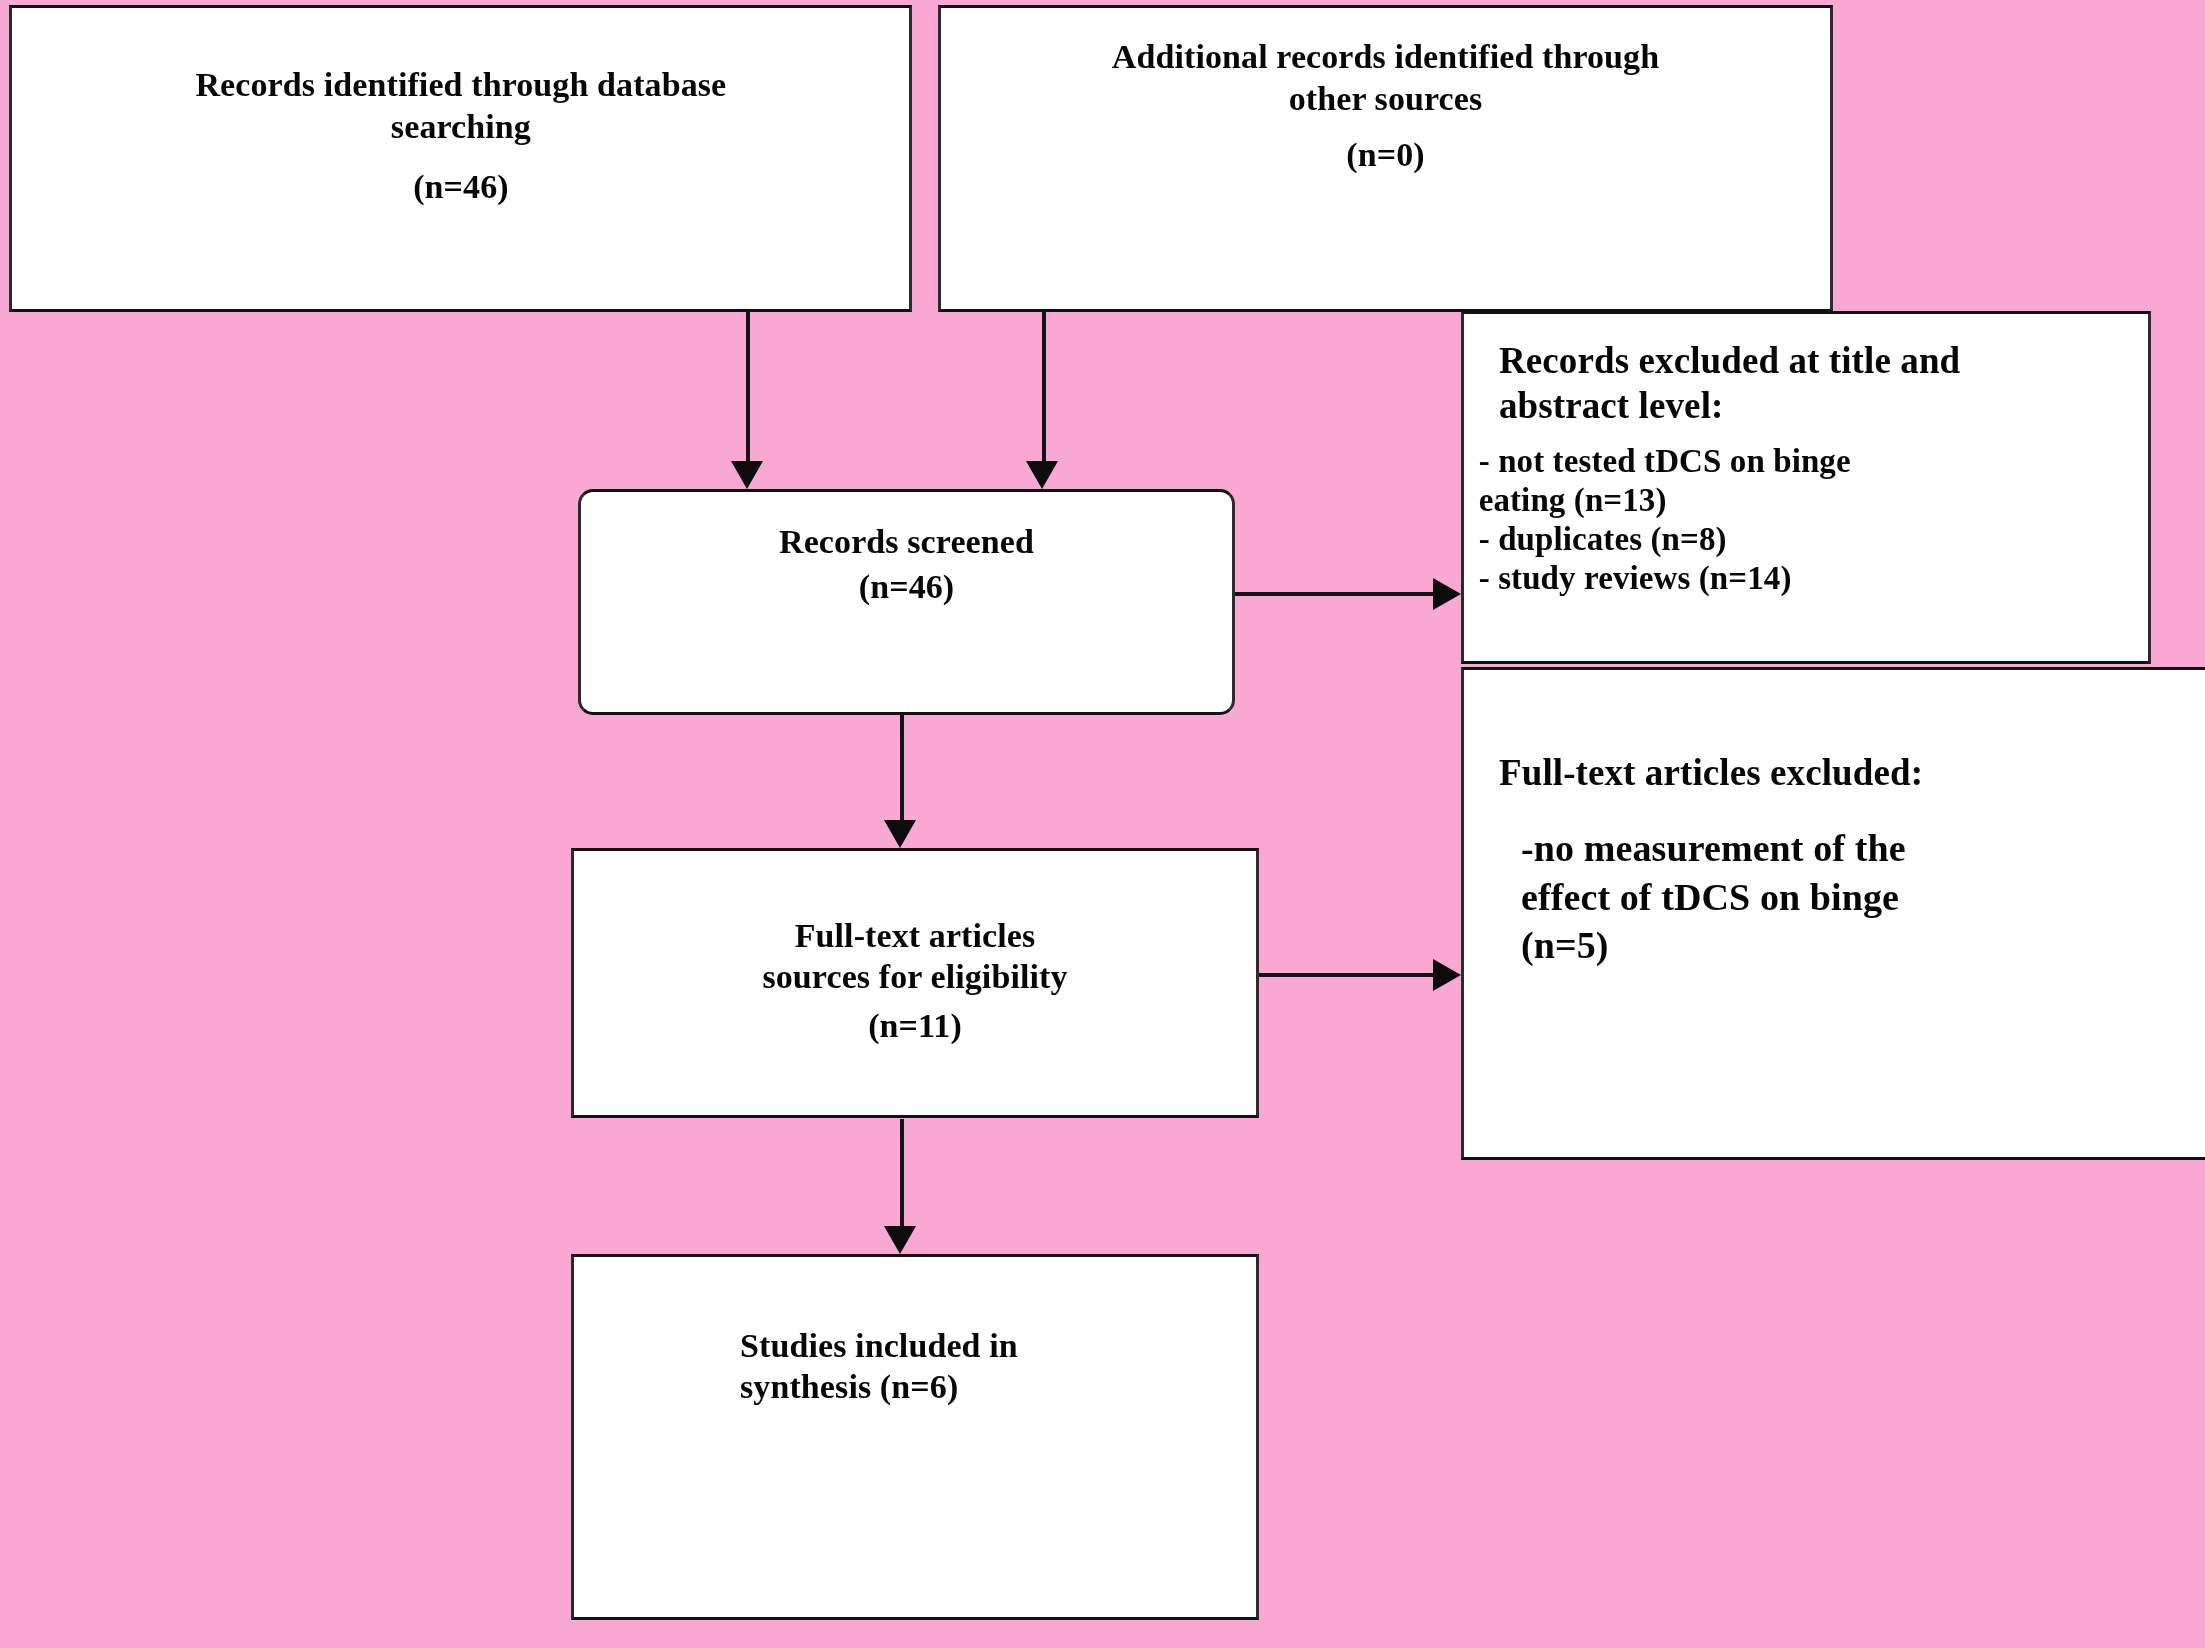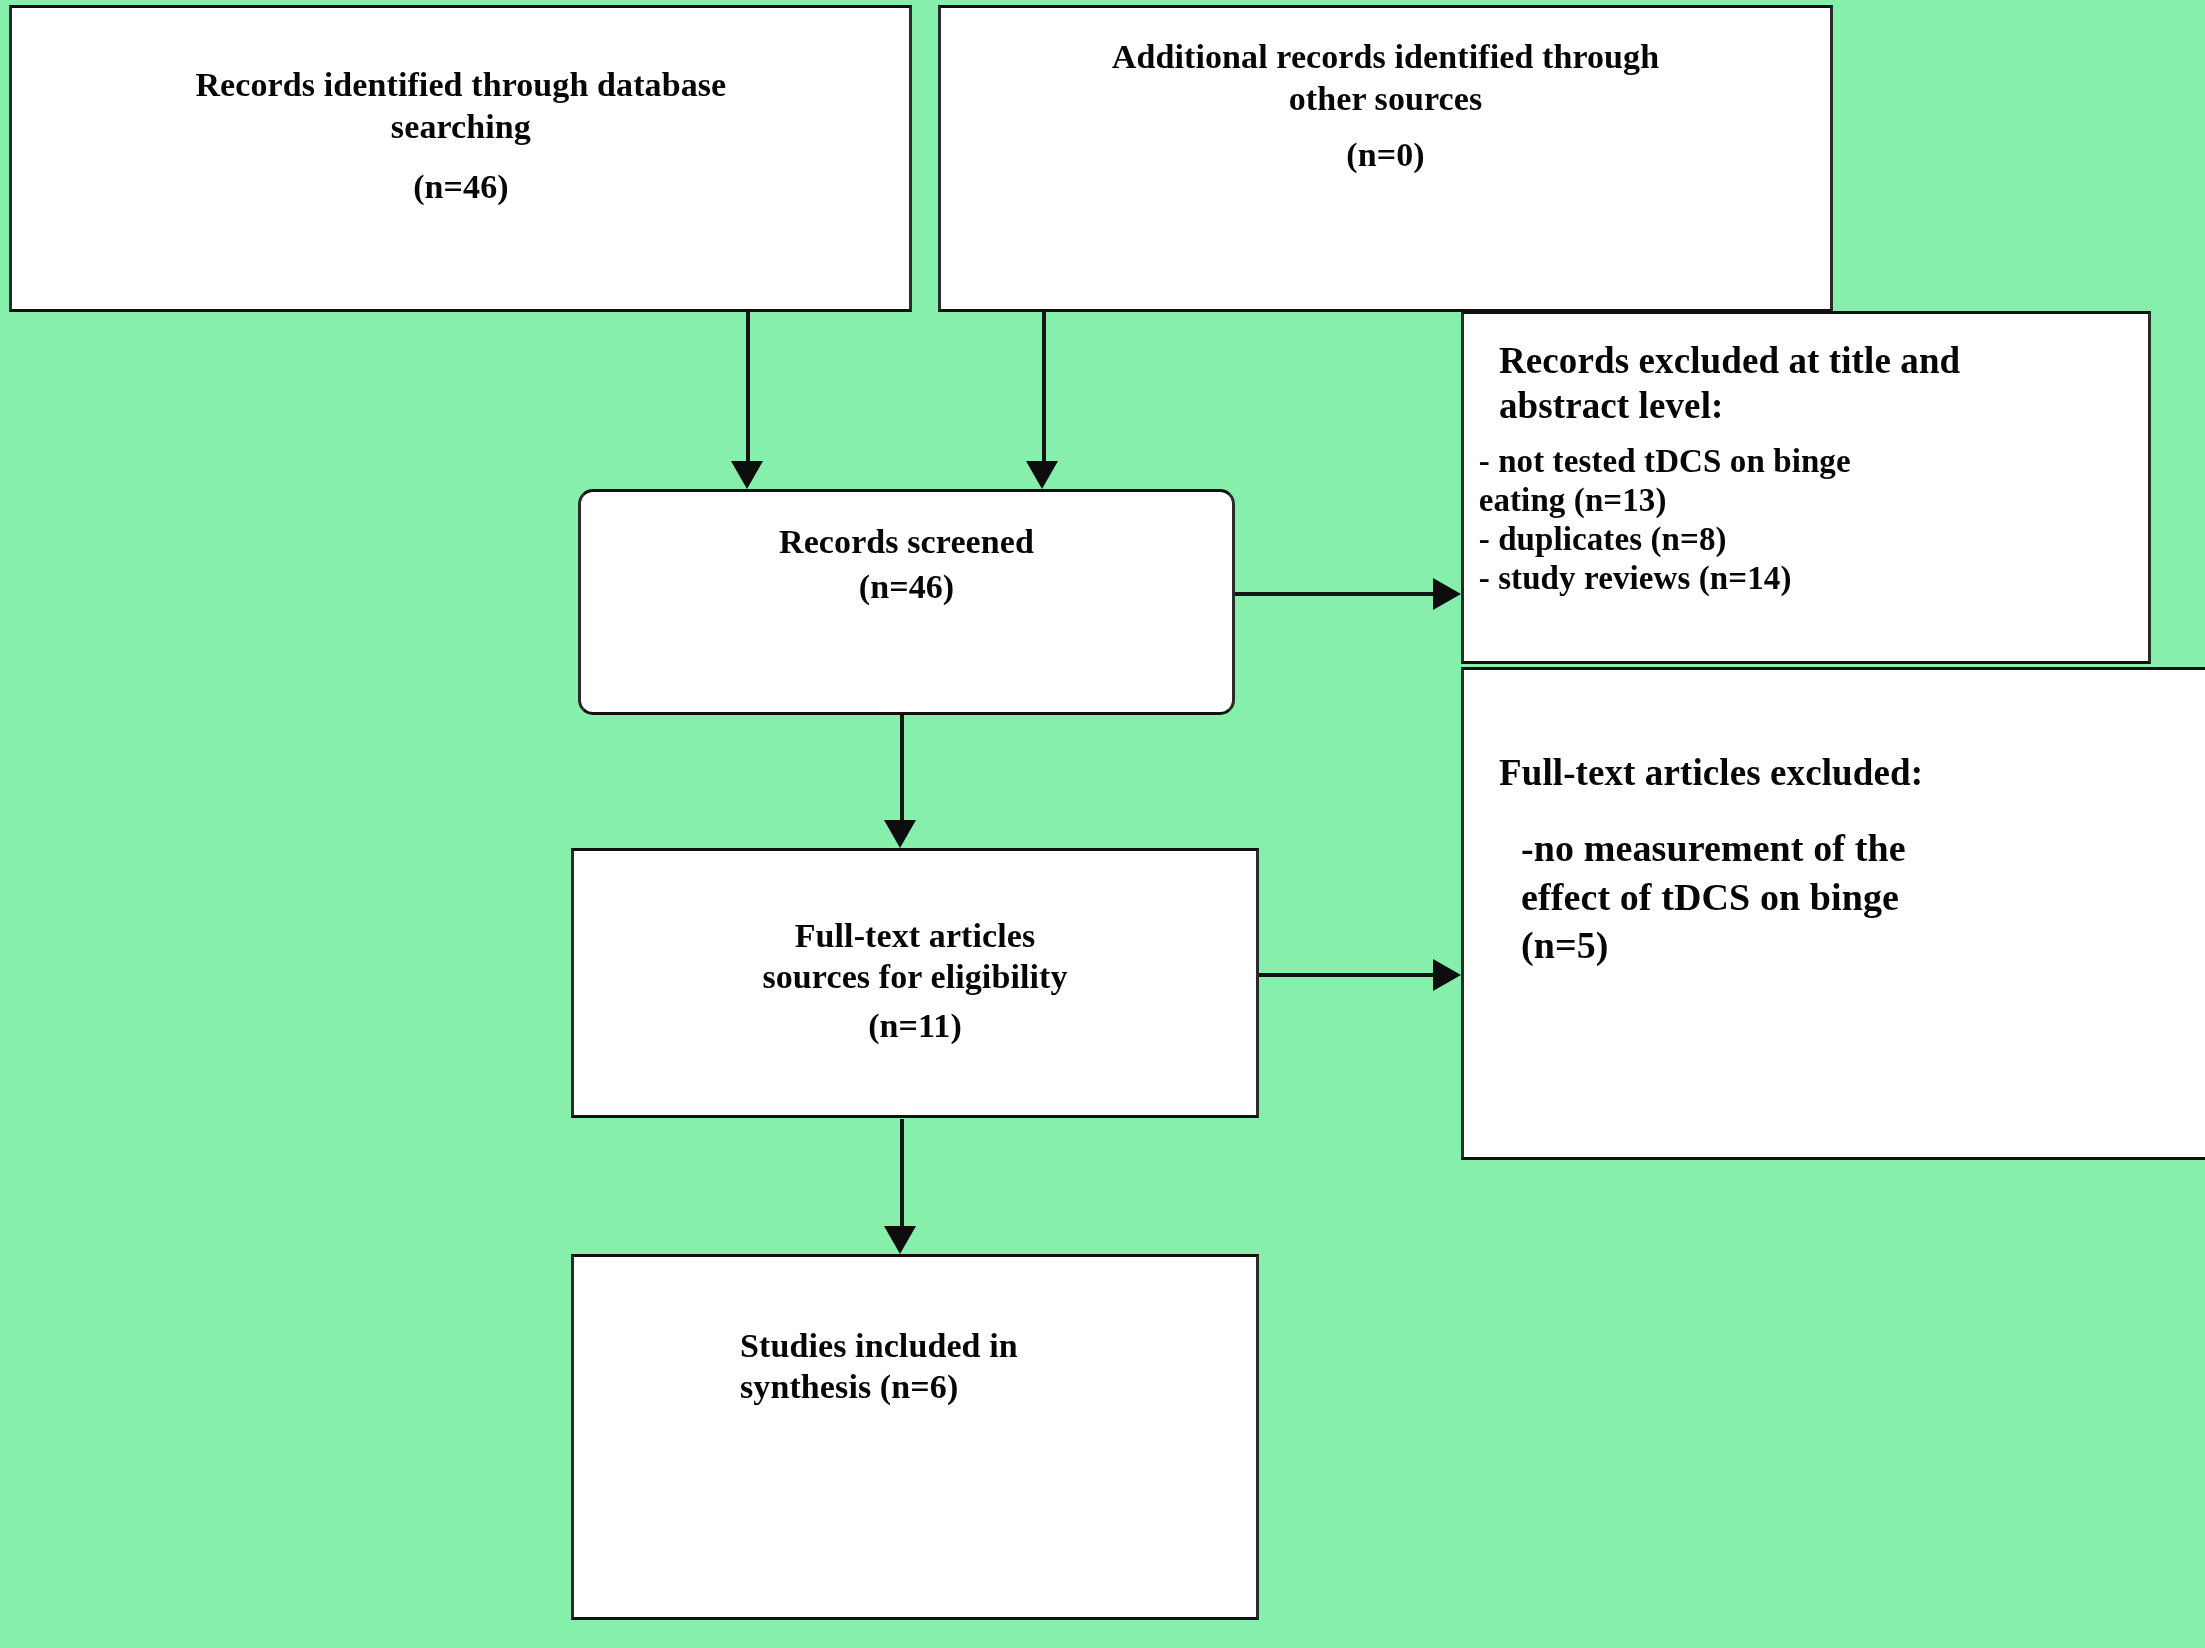--- a/index.html
+++ b/index.html
@@ -5,21 +5,21 @@
 <style>
   html, body {
     margin: 0;
     padding: 0;
     background: #ffffff;
   }
   #stage {
     position: relative;
     width: 2205px;
     height: 1649px;
-    background: #86efac;
+    background: #f9a8d4;
     font-family: "Liberation Serif", "DejaVu Serif", serif;
     overflow: hidden;
   }
 
   
   .box {
     position: absolute;
     box-sizing: border-box;
     background: #ffffff;
     border: 3.3px solid #2b2b2b;

